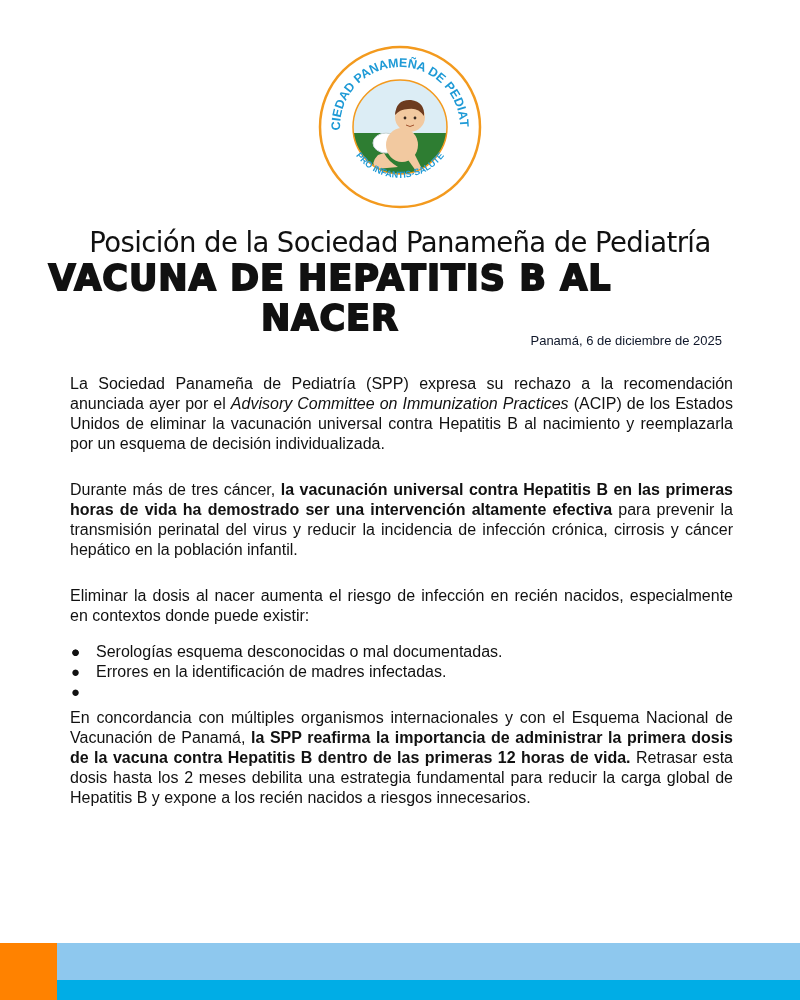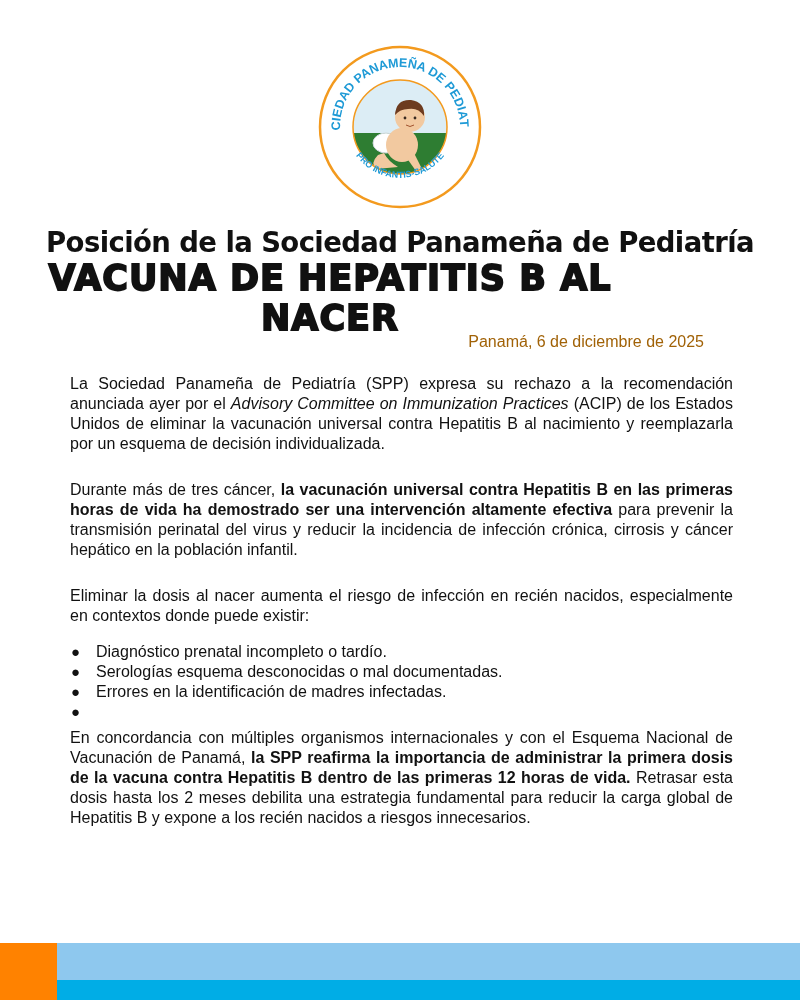--- a/index.html
+++ b/index.html
@@ -4,31 +4,31 @@
 <style>
   html, body { margin: 0; padding: 0; }
   body {
     width: 800px; height: 1000px; position: relative; overflow: hidden;
     background: #ffffff; color: #111111;
     font-family: "Liberation Sans", sans-serif;
   }
   .logo { position: absolute; left: 318px; top: 45px; width: 164px; height: 164px; }
   .title1 {
     position: absolute; left: 0; width: 800px; top: 226px; text-align: center;
-    font-family: "DejaVu Sans", sans-serif; font-size: 27.5px; font-weight: bold;
+    font-family: "DejaVu Sans", sans-serif; font-size: 27.5px; font-weight: normal;
     letter-spacing: -0.6px; color: #111;
   }
   .title2 {
     position: absolute; left: 0; width: 660px; top: 258px; text-align: center;
     font-family: "DejaVu Sans", sans-serif; font-size: 35px; font-weight: bold;
     letter-spacing: 1px; color: #111;
     -webkit-text-stroke: 1.8px #111;
   }
   .date {
-    position: absolute; right: 96px; top: 333px; font-size: 16px; color: #a16207;
+    position: absolute; right: 78px; top: 333px; font-size: 13px; color: #0f172a;
   }
   .body { position: absolute; left: 70px; width: 663px; top: 374px; font-size: 16px; line-height: 20px; }
   .p { margin: 0 0 26px 0; text-align: justify; }
   .p b { font-weight: bold; }
   .p i { font-style: italic; }
   ul.bullets { list-style: none; margin: 0 0 26px 0; padding: 0; }
   ul.bullets li { position: relative; padding-left: 26px; }
   ul.bullets li .dot { position: absolute; left: 1px; top: 0; font-size: 15px; }
   .footer-orange { position: absolute; left: 0; top: 943px; width: 57px; height: 57px; background: #ff8200; }
   .footer-light { position: absolute; left: 57px; top: 943px; width: 743px; height: 37px; background: #8ec8ee; }
@@ -78,21 +78,21 @@
 
 <div class="body">
   <p class="p">
     <span>La Sociedad Panameña de Pediatría (SPP) expresa su rechazo a la recomendación anunciada ayer por el </span><i>Advisory Committee on Immunization Practices</i><span> (ACIP) de los Estados Unidos de eliminar la vacunación universal contra Hepatitis B al nacimiento y reemplazarla por un esquema de decisión individualizada.</span>
   </p>
   <p class="p">
     <span>Durante más de tres cáncer, </span><b>la vacunación universal contra Hepatitis B en las primeras horas de vida ha demostrado ser una intervención altamente efectiva</b><span> para prevenir la transmisión perinatal del virus y reducir la incidencia de infección crónica, cirrosis y cáncer hepático en la población infantil.</span>
   </p>
   <p class="p" style="margin-bottom:16px">Eliminar la dosis al nacer aumenta el riesgo de infección en recién nacidos, especialmente en contextos donde puede existir:</p>
   <ul class="bullets">
-    <li><span class="dot">●</span><span>Diagnóstico prenatal incompleto o tardío.</span></li>
+    <li><span class="dot">●</span></li>
     <li><span class="dot">●</span><span>Serologías esquema desconocidas o mal documentadas.</span></li>
     <li><span class="dot">●</span><span>Errores en la identificación de madres infectadas.</span></li>
     <li><span class="dot">●</span></li>
   </ul>
   <p class="p">
     <span>En concordancia con múltiples organismos internacionales y con el Esquema Nacional de Vacunación de Panamá, </span><b>la SPP reafirma la importancia de administrar la primera dosis de la vacuna contra Hepatitis B dentro de las primeras 12 horas de vida.</b><span> Retrasar esta dosis hasta los 2 meses debilita una estrategia fundamental para reducir la carga global de Hepatitis B y expone a los recién nacidos a riesgos innecesarios.</span>
   </p>
 </div>
 
 <div class="footer-orange"></div>

